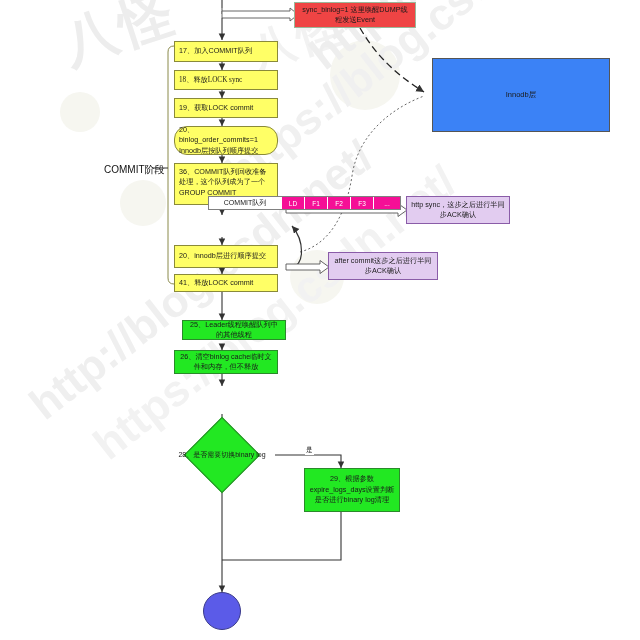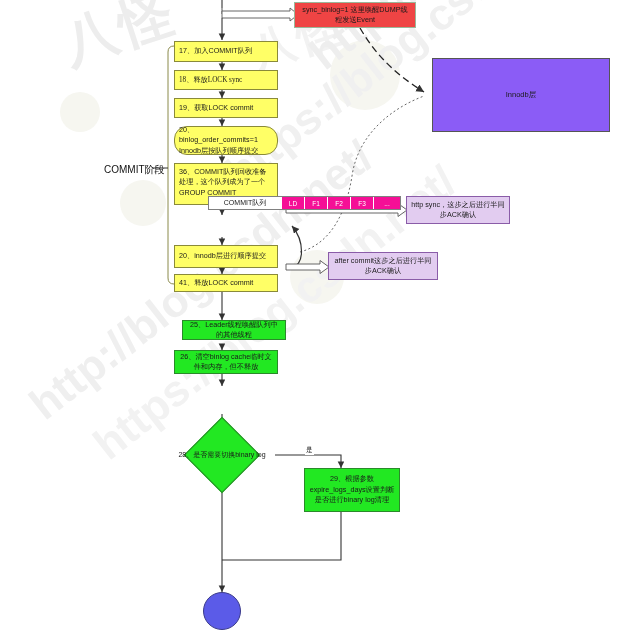--- a/index.html
+++ b/index.html
@@ -46,21 +46,21 @@
     line-height:1.45;
     color:#1a1a1a;
     z-index:3;
     padding:2px 4px;
     border:1px solid #808080;
   }
   .yellow{ background:#ffff66; border-color:#8a8a3a;}
   .green { background:#22e822; border-color:#2a8a2a;}
   .greenlight{ background:#ef4444; border-color:#9ab79a;}
   .purple{ background:#e2ccf0; border-color:#8a5ca8;}
-  .cyan  { background:#8b5cf6; border-color:#555555;}
+  .cyan  { background:#3b82f6; border-color:#555555;}
   .node.left{justify-content:flex-start;text-align:left;}
 
   .diamond{
     position:absolute;z-index:3;
   }
   .diamond .dshape{
     position:absolute;left:0;top:0;width:100%;height:100%;
     background:#22e822;
     border:1px solid #2a8a2a;
     box-sizing:border-box;

